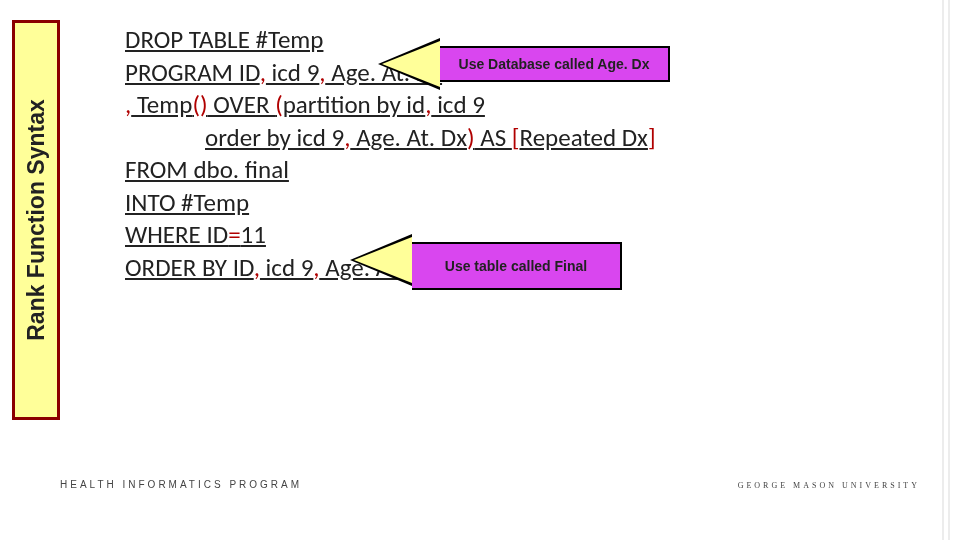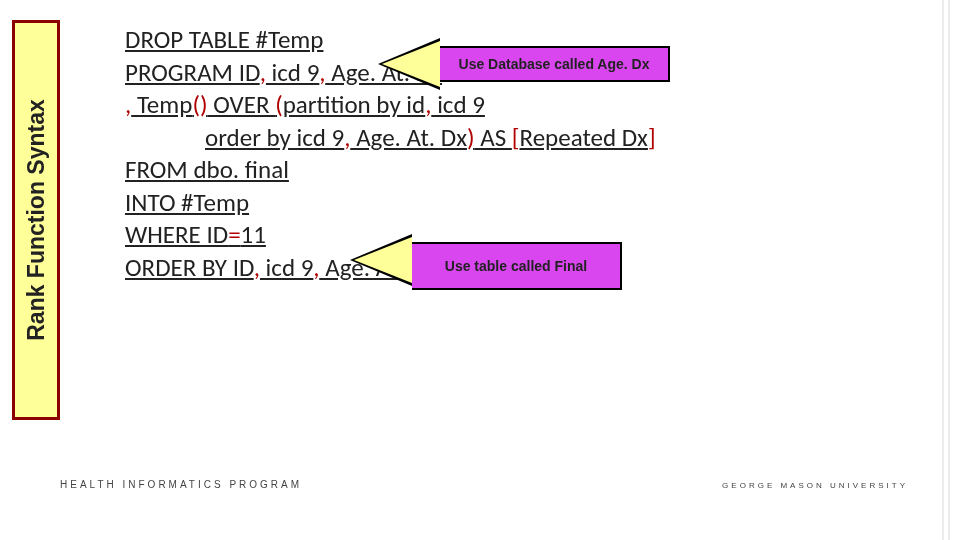--- a/index.html
+++ b/index.html
@@ -103,26 +103,27 @@
     position: absolute;
     left: 60px;
     bottom: 50px;
     font-size: 10px;
     letter-spacing: 3px;
     color: #444;
     margin-top: 12px;
   }
   .footer-right {
     position: absolute;
-    right: 52px;
+    right: 40px;
     bottom: 50px;
     font-size: 8px;
     letter-spacing: 3px;
     color: #444;
     text-align: right;
+    font-family: Liberation Serif, serif;
   }
 </style>
 </head>
 <body>
 
 <div class="slide">
 
   <div class="grey-bar">
     <div class="grey-strip"></div>
     <div class="grey-strip2"></div>

